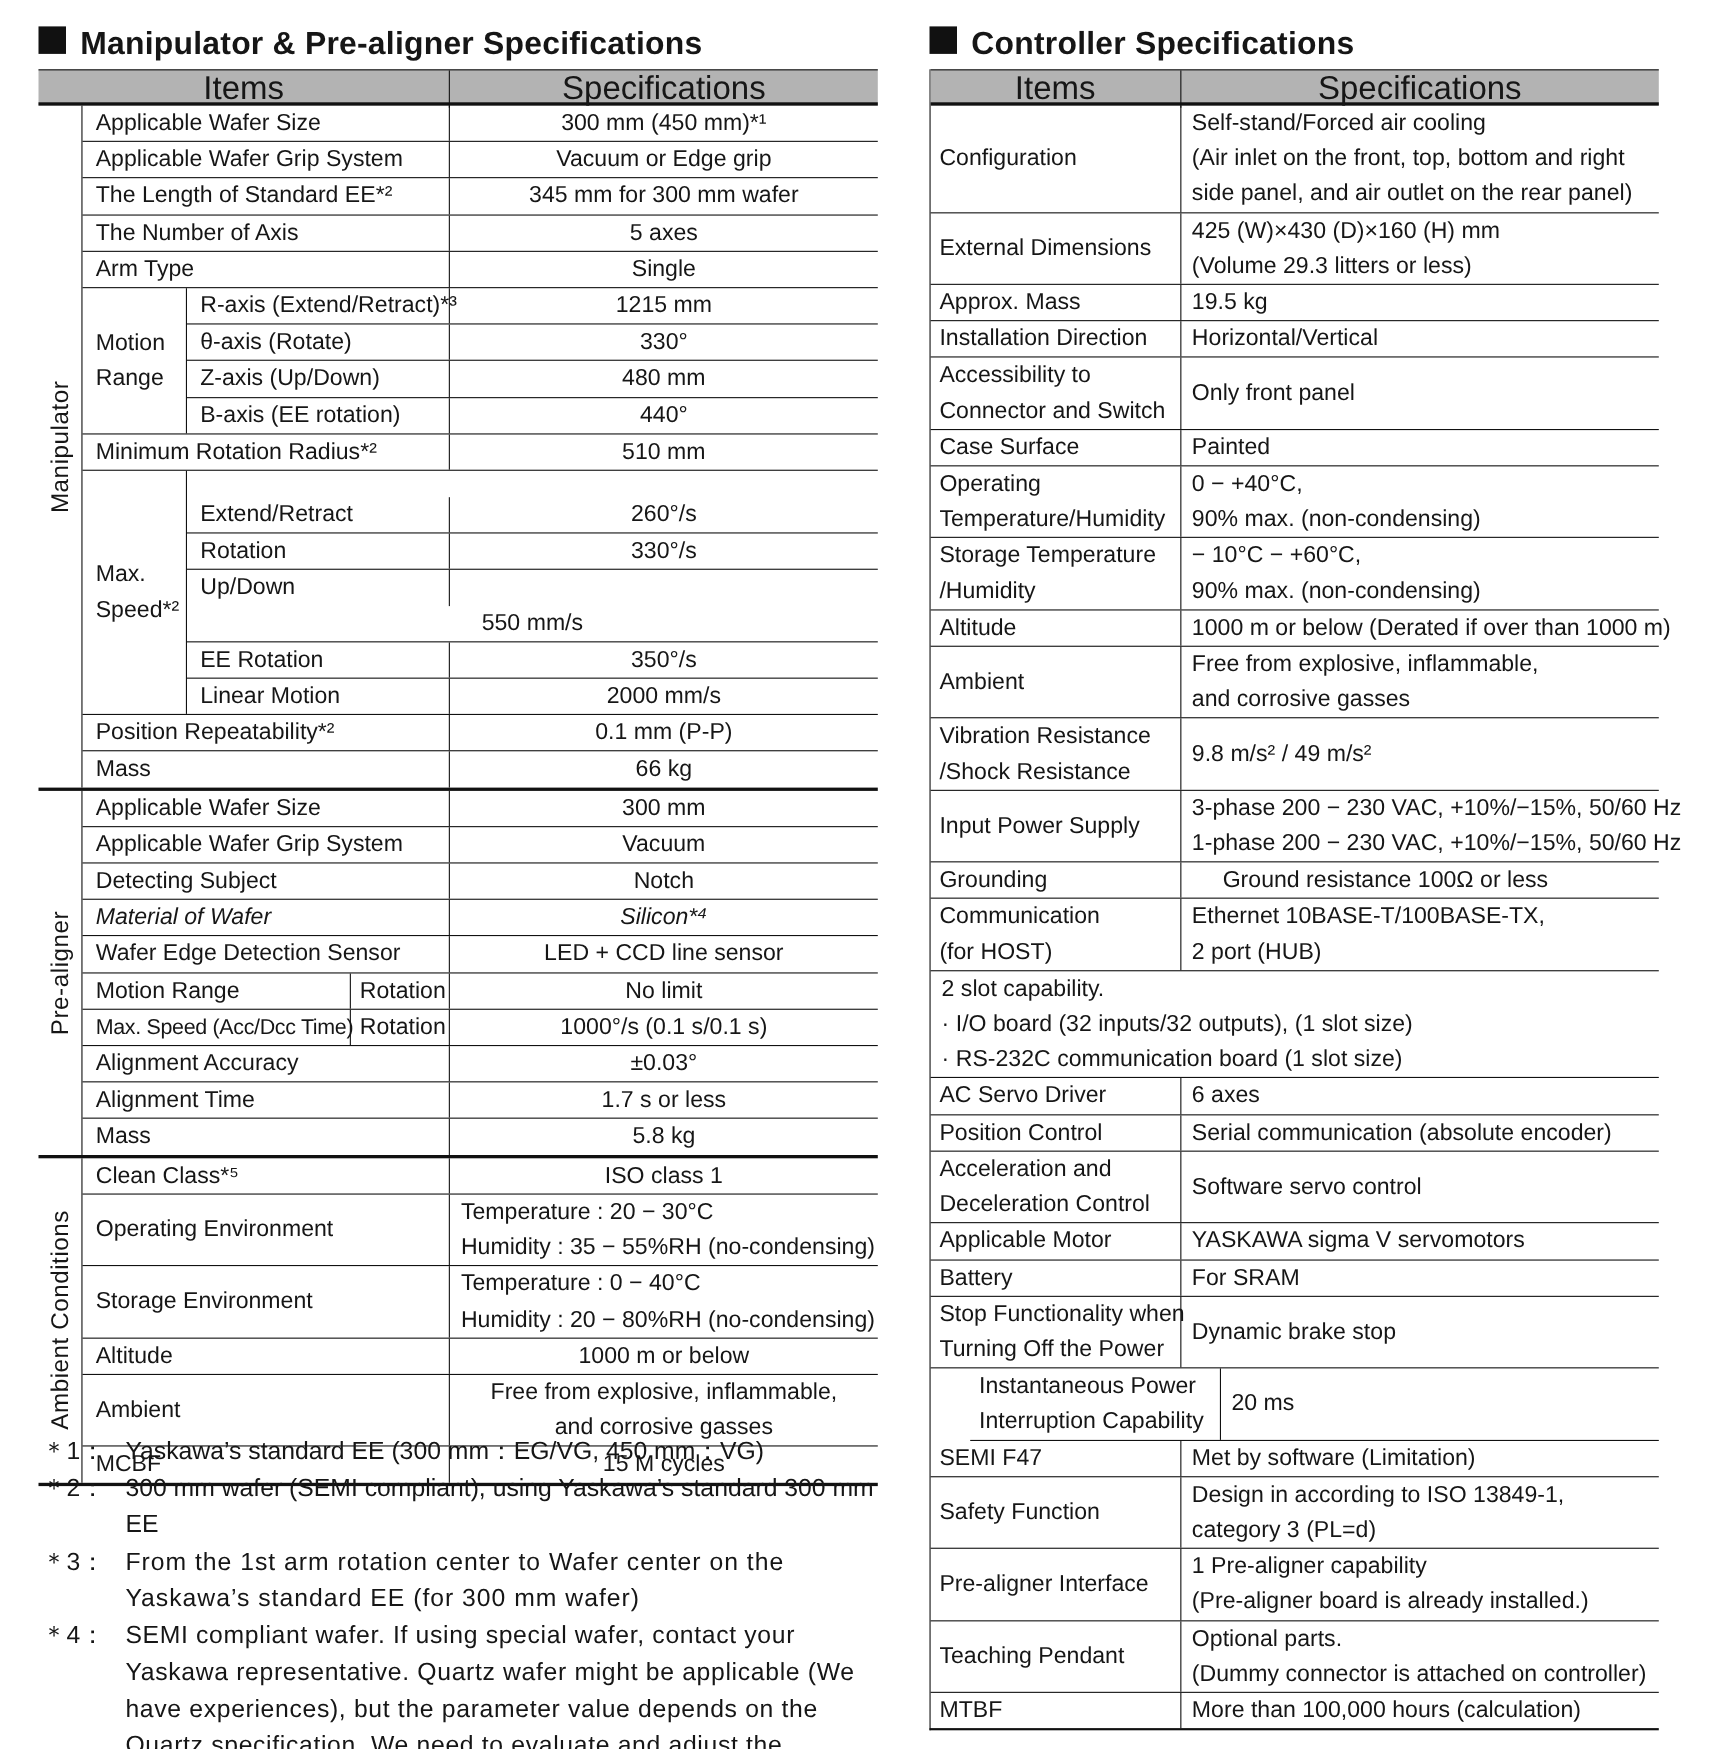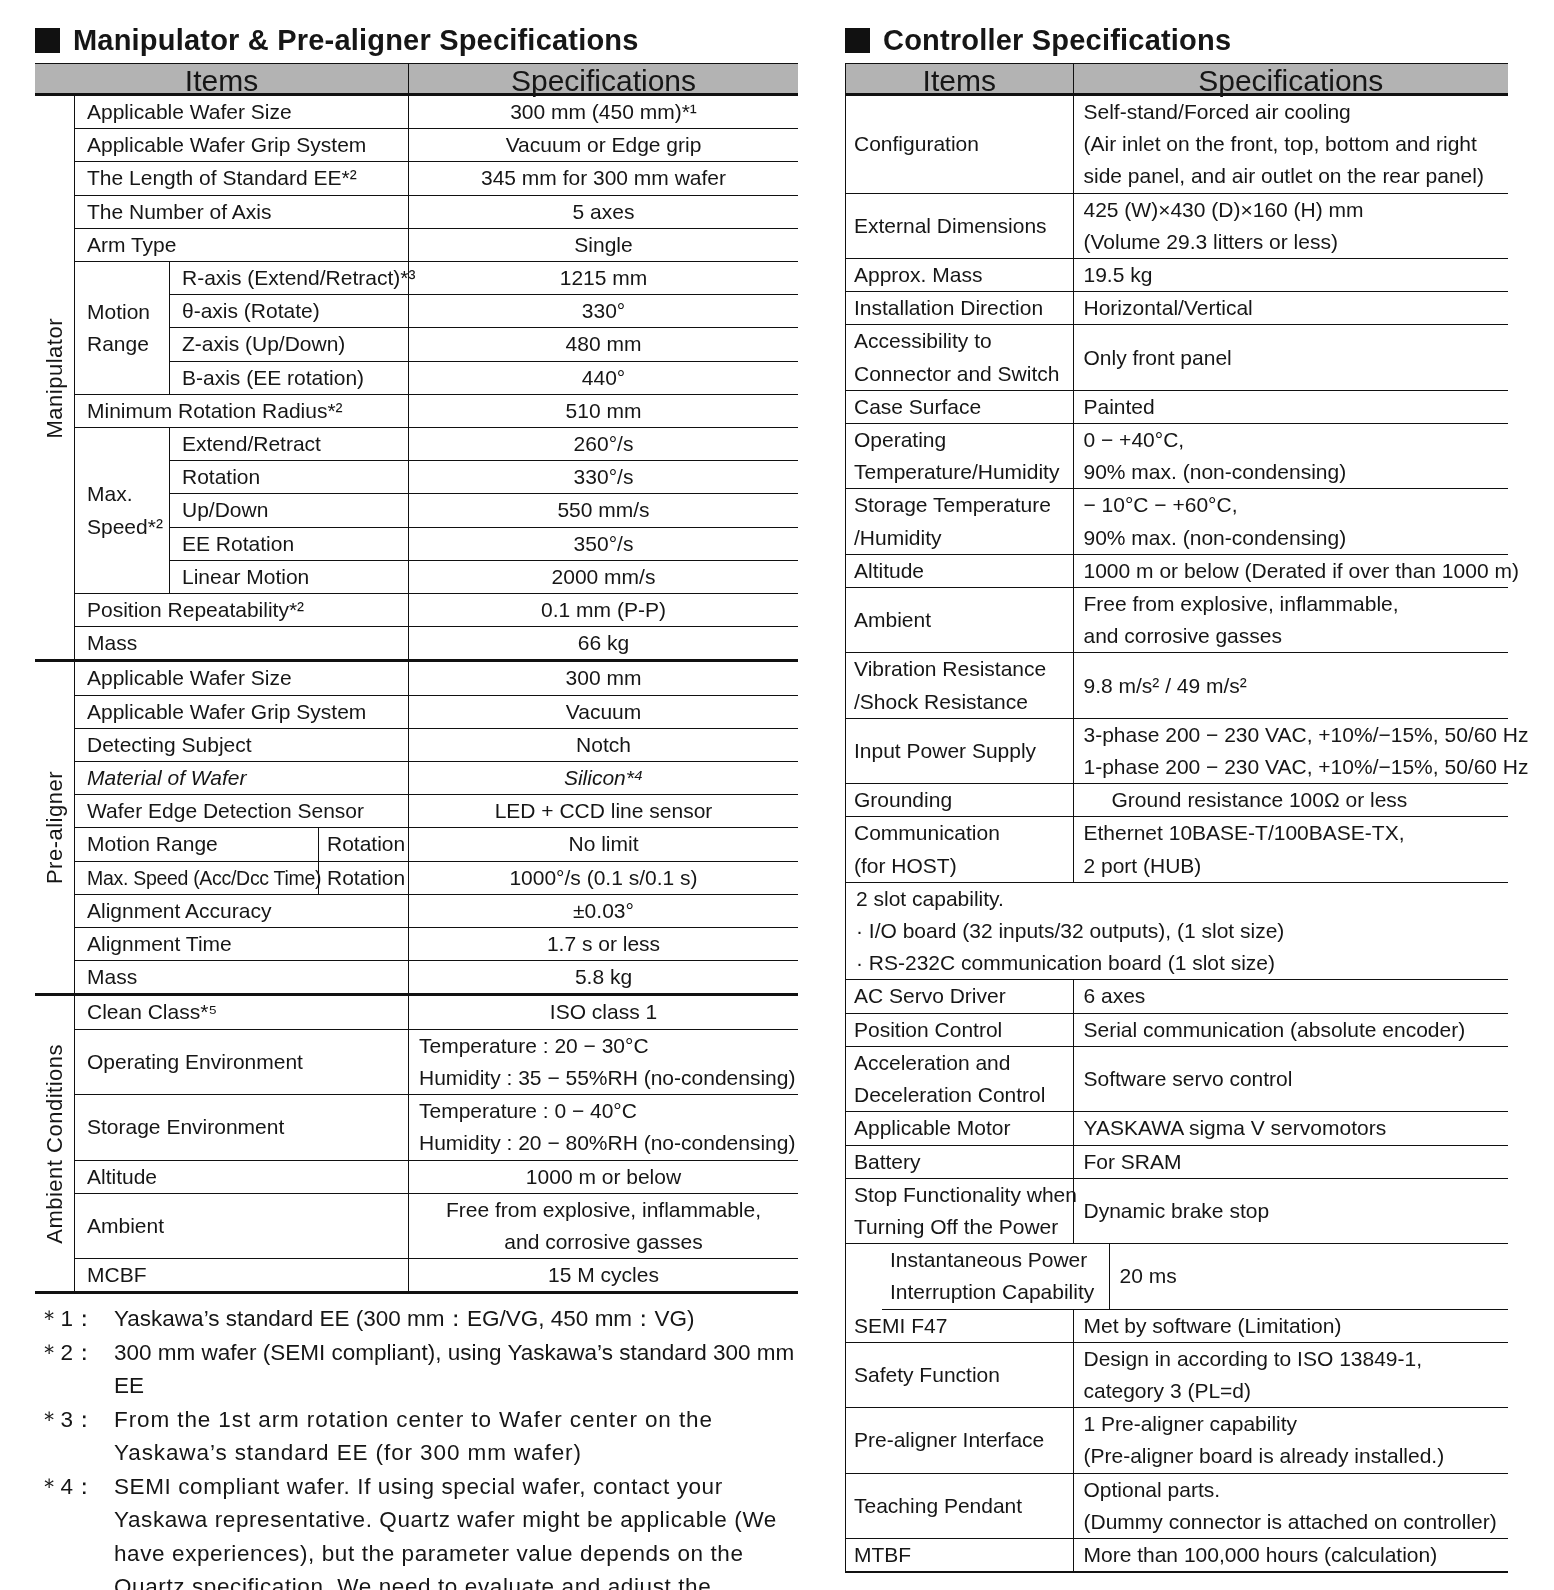--- a/index.html
+++ b/index.html
@@ -8,21 +8,21 @@
   }
   *{box-sizing:border-box;margin:0;padding:0;}
   body{
     background:#fff;
     font-family:"Liberation Sans","DejaVu Sans",sans-serif;
     color:#161616;
   }
   .page{position:relative;width:1554px;height:1590px;background:#fff;overflow:hidden;}
 
   
-  .col-title{position:absolute;top:24px;display:flex;align-items:center;gap:13px;}
+  .col-title{position:absolute;top:24px;display:flex;gap:13px;}
   .sq{width:25px;height:25px;background:#111;flex:0 0 auto;}
   .title-text{font-size:29px;font-weight:bold;letter-spacing:0.2px;white-space:nowrap;}
 
   
   .ln{line-height:var(--rh);white-space:nowrap;}
   .hcell{display:flex;align-items:center;justify-content:center;font-size:30px;}
 
   
   .ltable{position:absolute;left:35px;top:63px;width:763px;font-size:21px;}
   .lhead{display:grid;grid-template-columns:374px 1fr;height:33px;background:#b3b3b3;
@@ -182,37 +182,37 @@
               <div class="lcell lspec">
                 <div class="ln">510 mm</div>
               </div>
             </div>
             <div class="lrow">
               <div class="lglabel">
                 <div class="ln">Max.</div>
                 <div class="ln">Speed*²</div>
               </div>
               <div class="lsubrows">
+                <div class="lsubrow" style="min-height: 30.7px; margin-top: 24px;">
+                  <div class="lcell litem sub">
+                    <div class="ln">Extend/Retract</div>
+                  </div>
+                  <div class="lcell lspec">
+                    <div class="ln">260°/s</div>
+                  </div>
+                </div>
                 <div class="lsubrow" style="min-height: 30.7px;">
                   <div class="lcell litem sub">
-                    <div class="ln">Extend/Retract</div>
-                  </div>
-                  <div class="lcell lspec">
-                    <div class="ln">260°/s</div>
-                  </div>
-                </div>
-                <div class="lsubrow" style="min-height: 30.7px;">
-                  <div class="lcell litem sub">
                     <div class="ln">Rotation</div>
                   </div>
                   <div class="lcell lspec">
                     <div class="ln">330°/s</div>
                   </div>
                 </div>
-                <div class="lsubrow" style="min-height: 30.7px;">
+                <div class="lsubrow" style="min-height: 30.7px; flex-direction: column;">
                   <div class="lcell litem sub">
                     <div class="ln">Up/Down</div>
                   </div>
                   <div class="lcell lspec">
                     <div class="ln">550 mm/s</div>
                   </div>
                 </div>
                 <div class="lsubrow" style="min-height: 30.7px;">
                   <div class="lcell litem sub">
                     <div class="ln">EE Rotation</div>

